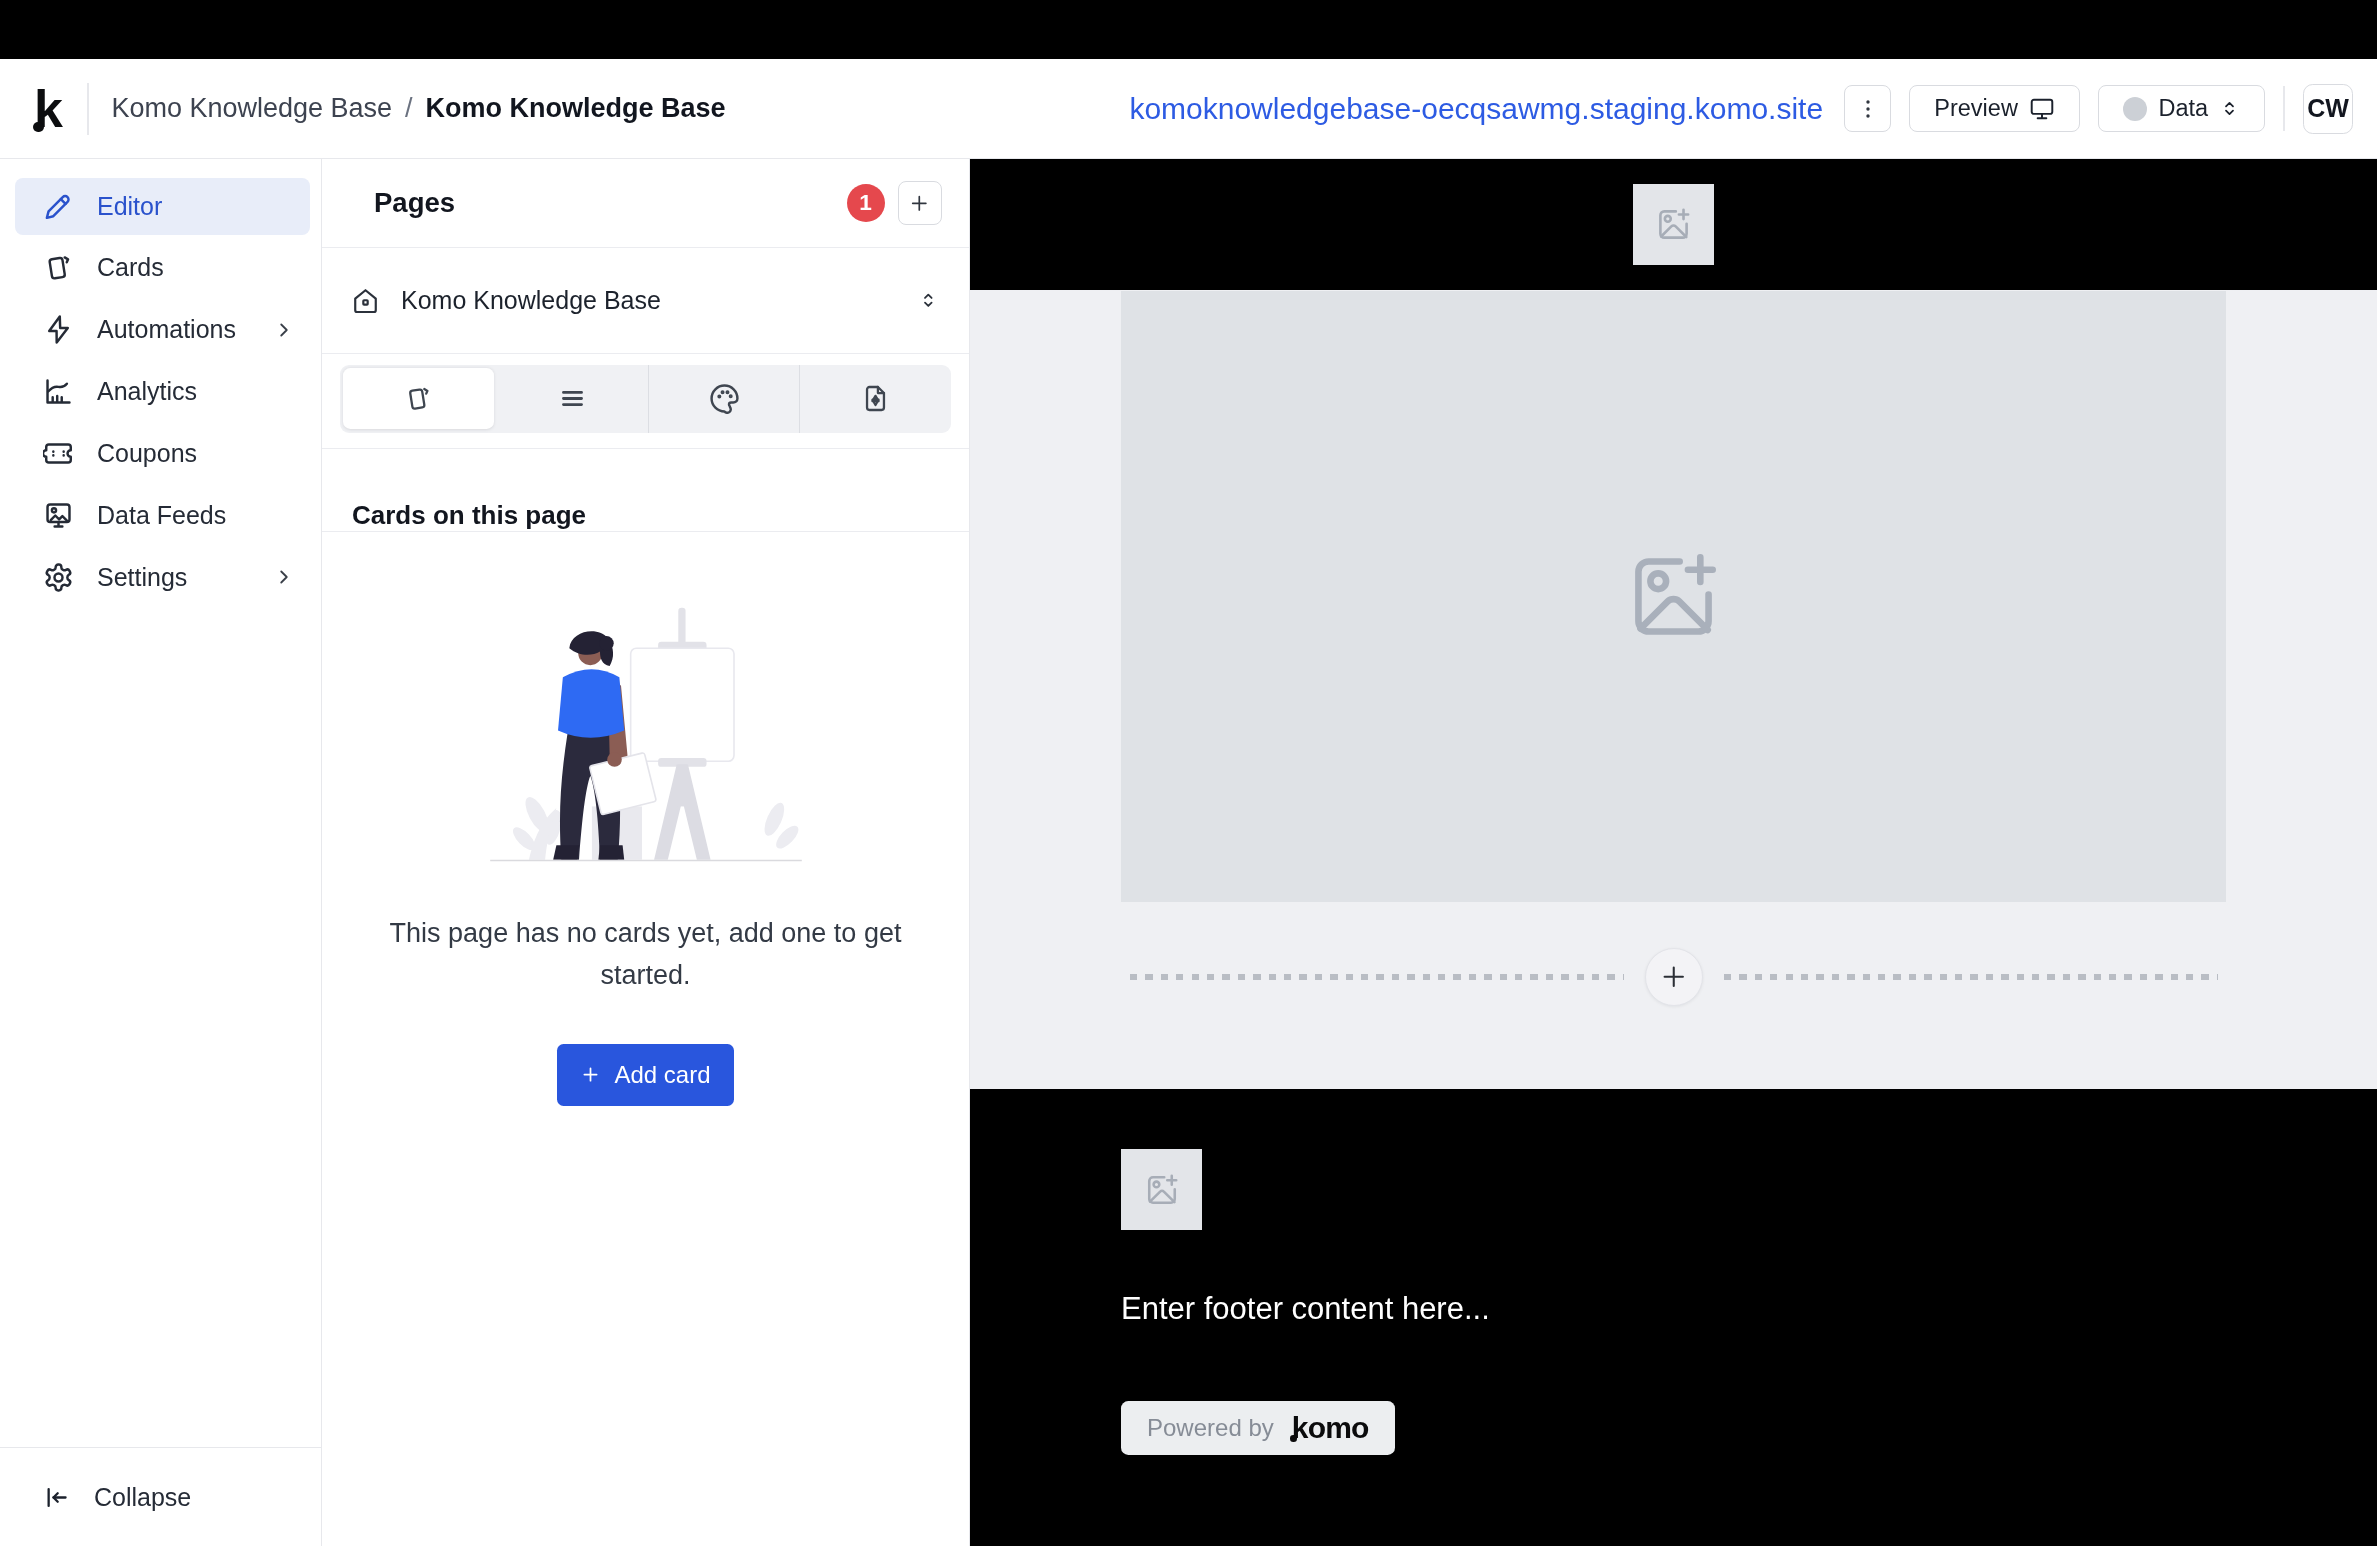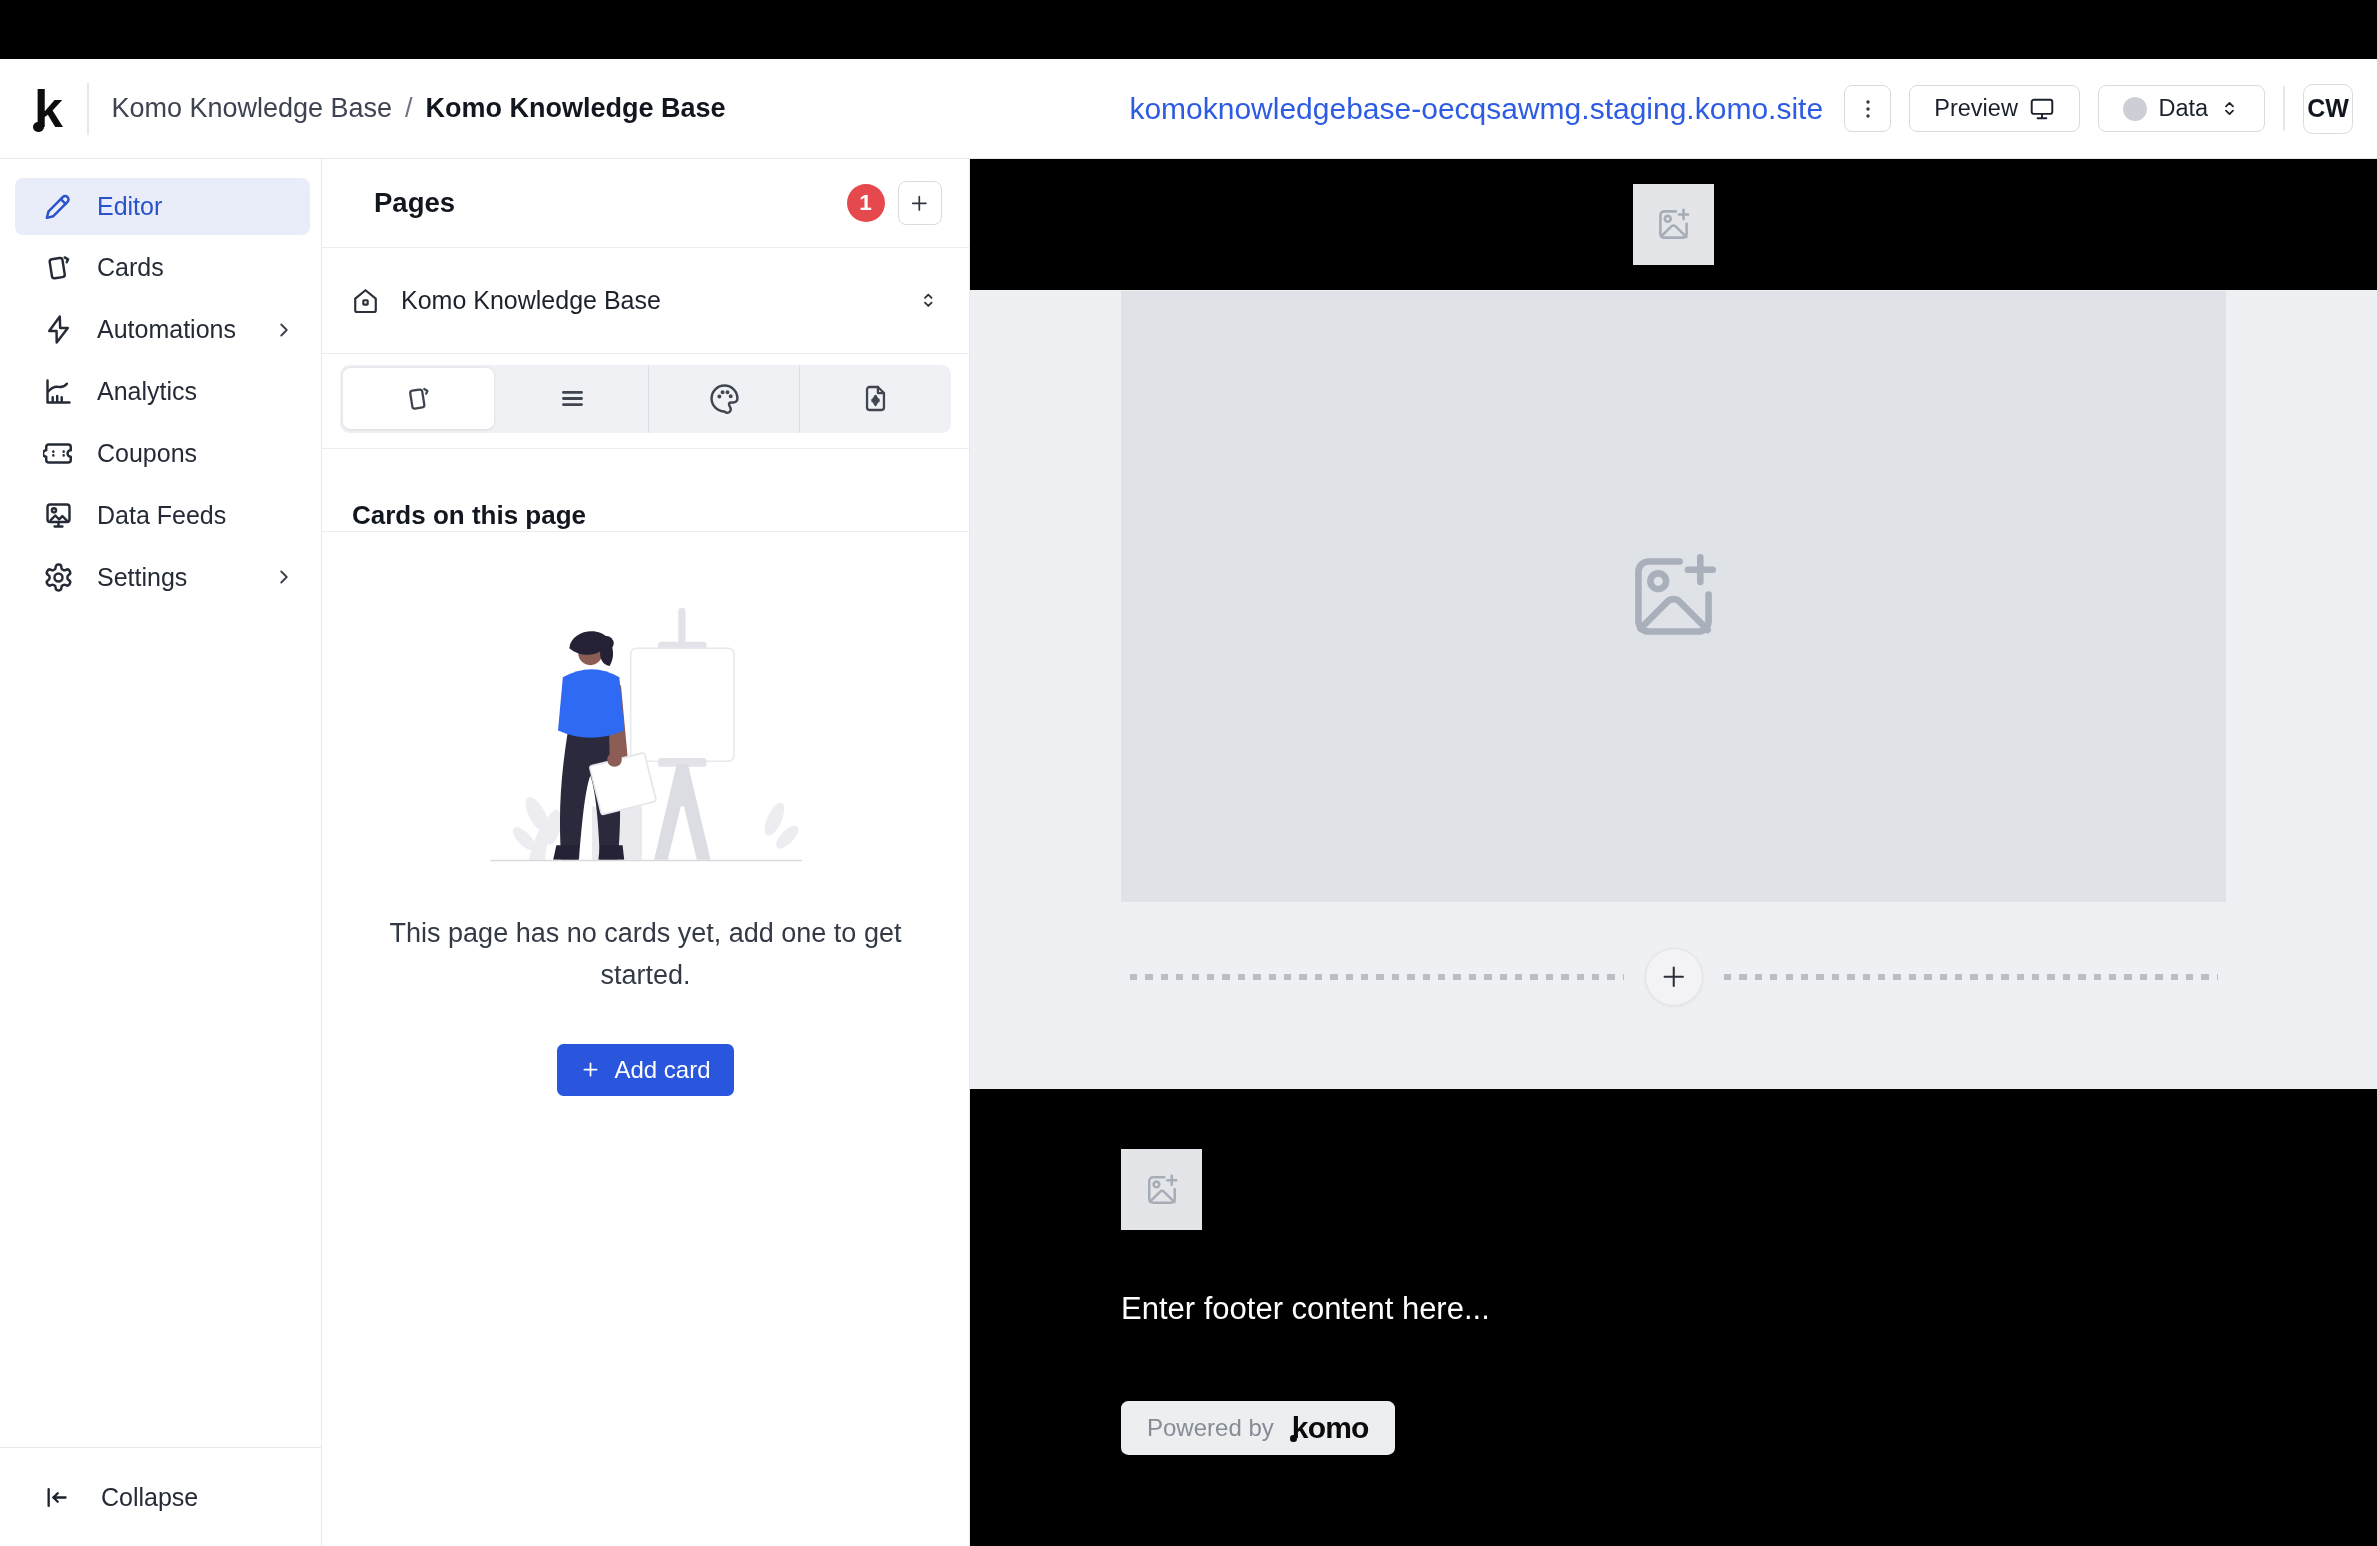--- a/index.html
+++ b/index.html
@@ -40,21 +40,21 @@
   .nav-item { height:57px; margin-bottom:4.9px; border-radius:8px; display:flex; align-items:center;
               padding:0 14.6px 0 27px; color:#252b36; cursor:default; }
   .nav-item .nav-ico { width:32px; display:flex; justify-content:center; color:#252b36; }
   .nav-item .nav-label { margin-left:22.6px; font-size:25px; }
   .nav-item .nav-chev { margin-left:auto; color:#3a4049; display:flex; }
   .nav-item.active { background:#e8edf9; color:#2a52cc; }
   .nav-item.active .nav-ico { color:#2a52cc; }
   .sb-spacer { flex:1; }
   .sb-bottom { border-top:1.6px solid #e7e8ec; margin:0 -11.3px 0 -15.4px; height:99px; display:flex;
                align-items:center; padding-left:42px; }
-  .sb-bottom .nav-label { margin-left:30px; font-size:25px; color:#252b36; }
+  .sb-bottom .nav-label { margin-left:23px; font-size:25px; color:#252b36; }
 
   
   .panel { width:648px; border-right:1.6px solid #e7e8ec; background:#fff; display:flex; flex-direction:column; }
   .panel-header { height:89px; display:flex; align-items:center; padding:0 27.5px 0 30px;
                   border-bottom:1.6px solid #ebecf0; }
   .panel-title { font-size:27.5px; font-weight:600; color:#12161f;margin-left:22px; }
   .ph-right { margin-left:auto; display:flex; align-items:center; gap:13px; }
   .badge { min-width:38px; height:38px; border-radius:50%; background:#e5484d; color:#fff; font-size:22.6px;
            font-weight:700; display:flex; align-items:center; justify-content:center; }
   .sq-btn { width:44px; height:44px; border:1.6px solid #d9dbe0; border-radius:8px; background:#fff;
@@ -72,21 +72,21 @@
   .tab.active { background:#fff; border-radius:7.3px; margin:3.2px; box-shadow:0 0.8px 3.2px rgba(20,24,31,.10); }
   .tab.active + .tab { border-left:none; }
 
   .cards-heading-row { height:83px; display:flex; align-items:flex-end; padding:0 30px;
                        border-bottom:1.6px solid #ebecf0; }
   .cards-heading { font-size:26px; font-weight:600; color:#12161f; }
 
   .empty { flex:1; display:flex; flex-direction:column; align-items:center; padding-top:71px; }
   .empty-text { margin-top:42px; width:534px; text-align:center; font-size:27px; line-height:1.55;
                 color:#333a45; }
-  .add-card-btn { margin-top:47px; height:52px; padding:0 23px; background:#2956dd; border:none;
+  .add-card-btn { margin-top:47px; height:62px; padding:0 23px; background:#2956dd; border:none;
                   border-radius:6.5px; color:#fff; font-size:24px; display:flex; align-items:center;
                   gap:13px; font-family:inherit; }
 
   
   .preview { flex:1; background:#eff0f3; position:relative; overflow:hidden; }
   .pv-header { height:131px; background:#000; display:flex; align-items:center; justify-content:center; }
   .ph-box { width:81px; height:81px; background:#e3e5e9; display:flex; align-items:center;
             justify-content:center; color:#a7adb7; }
   .pv-hero { width:1105px; height:611px; margin:0.8px auto 0; background:#dfe2e6; display:flex;
              align-items:center; justify-content:center; color:#a9b0bb; }

